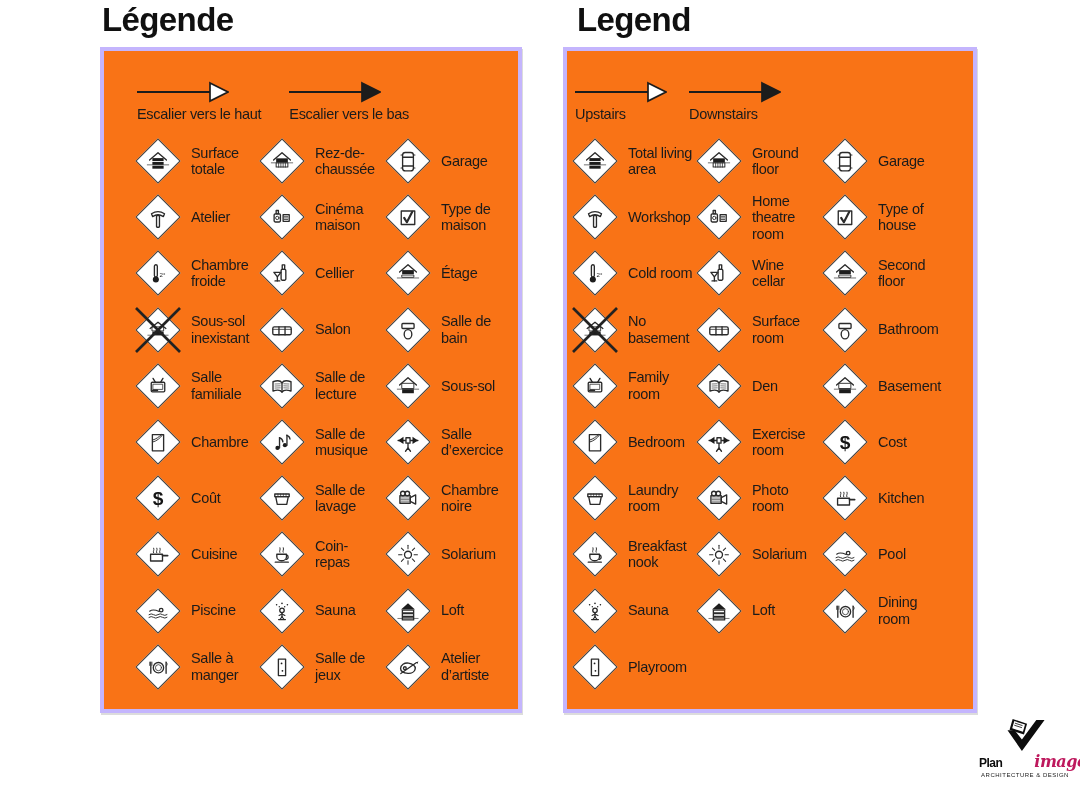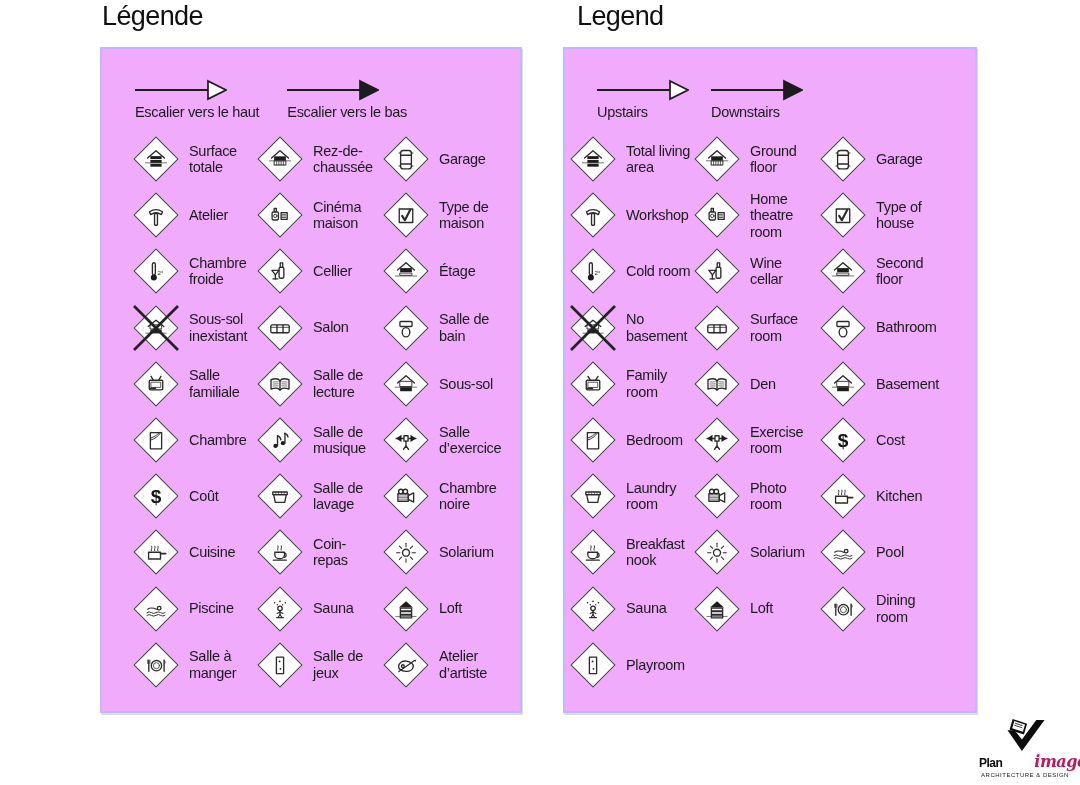--- a/index.html
+++ b/index.html
@@ -1,34 +1,34 @@
 <!DOCTYPE html>
 <html><head>
 <meta charset="utf-8">
 <style>
   html,body{margin:0;padding:0;}
   body{
     width:1080px;height:785px;position:relative;background:#ffffff;
     font-family:"Liberation Sans",sans-serif;color:#161616;overflow:hidden;
   }
   .panel-title{
-    position:absolute;top:1px;font-size:27px;font-weight:400;
+    position:absolute;top:1px;font-size:33px;font-weight:700;
     letter-spacing:-0.6px;color:#101010;
   }
   #title-fr{left:102px;}
   #title-en{left:577px;}
   .panel{
-    position:absolute;top:47px;height:666px;background:#f0abfc;
-    border:2px solid #c4b5fd;box-sizing:border-box;box-shadow:1px 2px 0 #dcdcdc;
+    position:absolute;top:47px;height:666px;background:#f97316;
+    border:4px solid #c4b5fd;box-sizing:border-box;box-shadow:1px 2px 0 #dcdcdc;
   }
   #panel-fr{left:100px;width:422px;}
   #panel-en{left:563px;width:414px;}
   .arrows{display:flex;align-items:flex-start;height:82px;box-sizing:border-box;padding-top:30px;}
   #panel-fr .arrows{padding-left:33px;gap:28px;}
-  #panel-en .arrows{padding-left:32px;gap:22px;}
+  #panel-en .arrows{padding-left:8px;gap:22px;}
   .arrow-group{display:flex;flex-direction:column;min-width:92px;}
   .arrow-group svg{display:block;}
   .arrow-label{font-size:14.5px;letter-spacing:-0.3px;margin-top:3px;color:#1b1b1b;white-space:nowrap;}
   .grid{
     display:grid;grid-template-columns:124px 126px 1fr;grid-auto-rows:56.2px;
     align-items:center;box-sizing:border-box;
   }
   #panel-fr .grid{padding-left:28px;}
   #panel-en .grid{padding-left:2px;}
   .cell{display:flex;align-items:center;gap:7px;}

